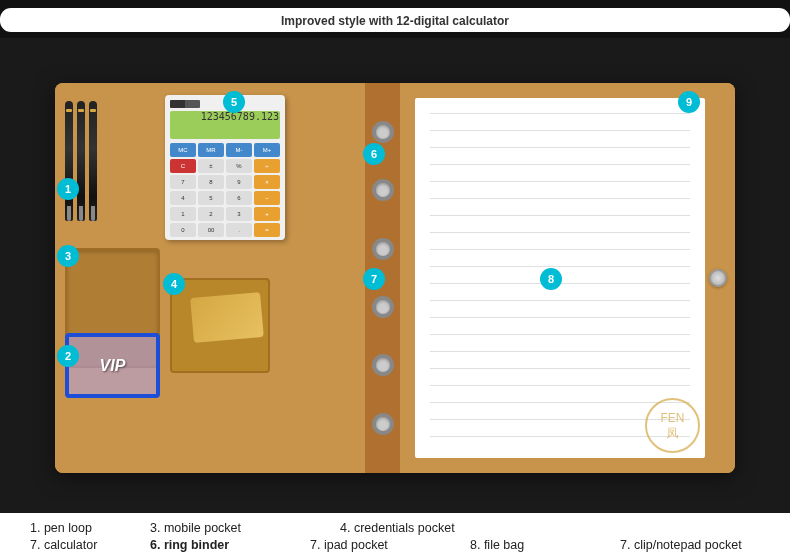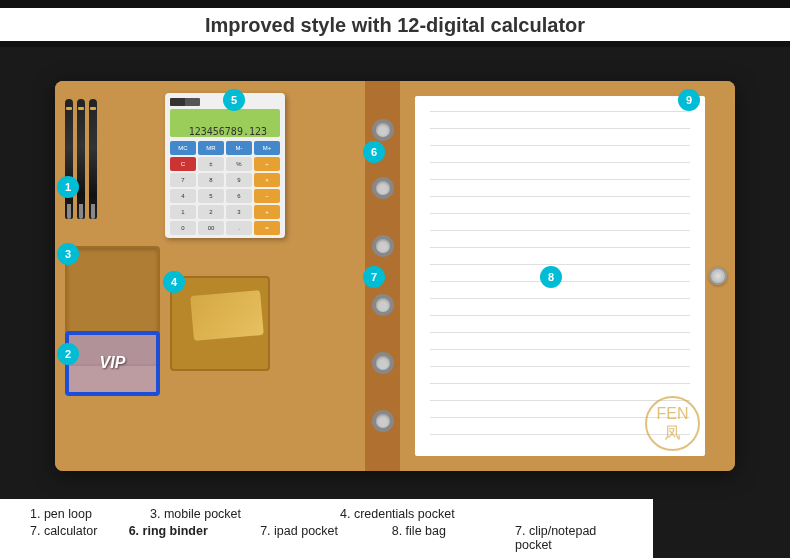--- a/index.html
+++ b/index.html
@@ -14,28 +14,29 @@
     .page-container {
       width: 790px;
       height: 558px;
       display: flex;
       flex-direction: column;
       align-items: center;
       background: #111;
     }
     .title {
       color: #333;
-      font-size: 20px;
+      font-size: 12px;
       font-weight: bold;
       margin-top: 8px;
       margin-bottom: 6px;
       text-align: center;
       background: #fff;
       width: 100%;
       padding: 6px 0 4px 0;
+      border-radius: 11px;
     }
     .main-image-area {
       width: 790px;
       flex: 1;
       position: relative;
       background: #1a1a1a;
       display: flex;
       flex-direction: column;
     }
     .product-scene {
@@ -116,23 +117,23 @@
       background: #f0f0f0;
       border-radius: 4px;
       padding: 5px;
       box-shadow: 2px 2px 5px rgba(0,0,0,0.3);
     }
     .calc-screen {
       background: #9acd5a;
       height: 28px;
       border-radius: 2px;
       display: flex;
-      align-items: flex-end;
+      align-items: flex-start;
       justify-content: flex-end;
-      padding-right: 13px;
+      padding-right: 1px;
       font-size: 10px;
       color: #333;
       margin-bottom: 4px;
       font-family: monospace;
     }
     .calc-solar {
       width: 30px;
       height: 8px;
       background: linear-gradient(90deg, #333 50%, #555 50%);
       border-radius: 1px;
@@ -285,21 +286,21 @@
       height: 55px;
       border: 2px solid #d4a843;
       border-radius: 50%;
       display: flex;
       align-items: center;
       justify-content: center;
       opacity: 0.7;
     }
     .logo-text {
       color: #d4a843;
-      font-size: 16px;
+      font-size: 12px;
       text-align: center;
       line-height: 1.2;
     }
 
     
     .badge {
       position: absolute;
       width: 22px;
       height: 22px;
       border-radius: 50%;
@@ -308,21 +309,21 @@
       font-size: 11px;
       font-weight: bold;
       display: flex;
       align-items: center;
       justify-content: center;
       z-index: 10;
     }
 
     
     .caption-area {
-      width: 653px;
+      width: 790px;
       background: #fff;
       padding: 8px 38px 6px 30px;
       display: flex;
       flex-direction: column;
       gap: 3px;
     }
     .caption-row {
       display: flex;
       gap: 0;
       font-size: 12.5px;

